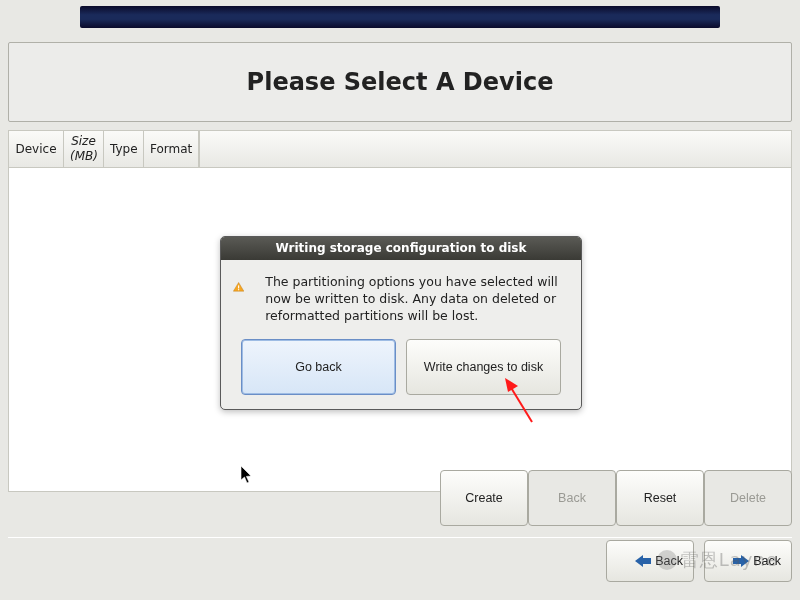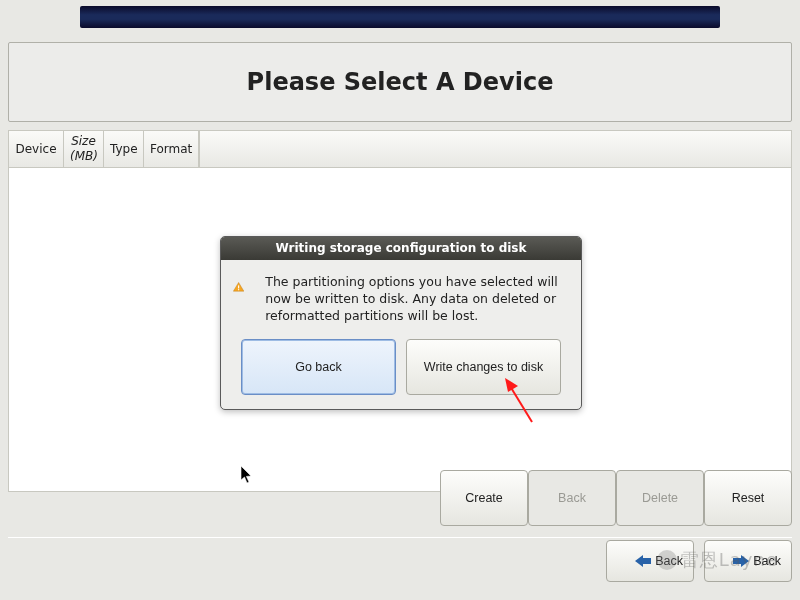--- a/index.html
+++ b/index.html
@@ -230,22 +230,22 @@
   <polygon points="3,0 16,8 6,14" fill="#ff1a1a"></polygon>
 </svg>
 
 <svg class="cursor" viewBox="0 0 12 18">
   <polygon points="0,0 0,14 3.5,11 6,17 8,16 5.4,10.4 10,10" fill="#000" stroke="#fff" stroke-width="0.6"></polygon>
 </svg>
 
 <div class="action-row">
   <button class="gtk">Create</button>
   <button class="gtk" disabled="">Back</button>
+  <button class="gtk">Reset</button>
   <button class="gtk" disabled="">Delete</button>
-  <button class="gtk">Reset</button>
 </div>
 
 <div class="divider"></div>
 
 <div class="nav-row">
   <button class="gtk">
     <svg class="arrow-left" viewBox="0 0 16 12">
         <polygon points="0,6 8,0 8,3 16,3 16,9 8,9 8,12" fill="#2862a8"></polygon>
       </svg>
     <span>Back</span>

